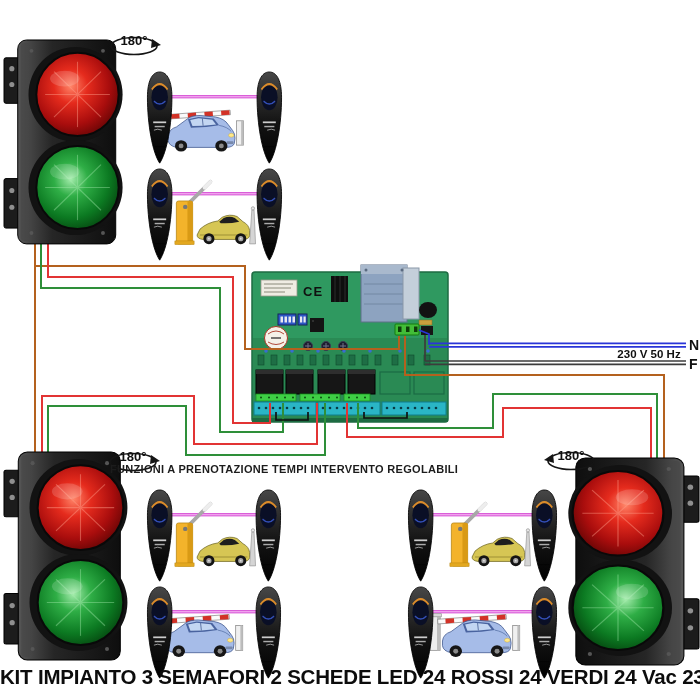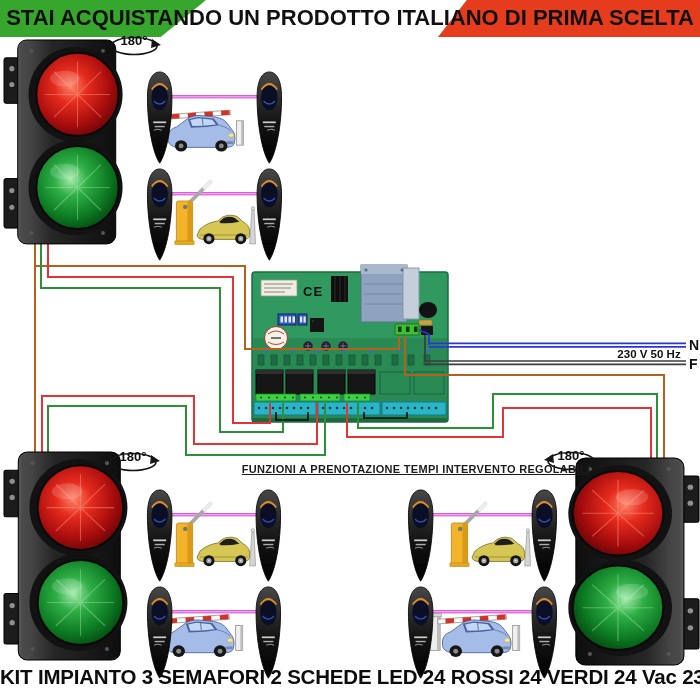--- a/index.html
+++ b/index.html
@@ -9,22 +9,22 @@
   .banner{position:absolute;left:0;top:0;width:700px;height:37px;}
   .flag{position:absolute;top:0;height:37px;}
   .flag-green{left:0;width:206px;background:var(--flag-green,#36a62c);
               clip-path:polygon(0 0,100% 0,78% 100%,0 100%);}
   .flag-red{right:0;width:262px;background:var(--flag-red,#e63c1e);
             clip-path:polygon(11% 0,100% 0,100% 100%,0 100%);}
   .banner-text{position:absolute;left:0;top:0;width:100%;text-align:center;
                font-weight:bold;font-size:22px;line-height:36px;color:#101010;
                white-space:nowrap;letter-spacing:0;}
   
-  .note{position:absolute;left:110px;top:463px;width:480px;text-align:right;
-        font-size:11px;font-weight:bold;color:#1c1c1c;letter-spacing:.3px;text-decoration:underline;}
+  .note{position:absolute;left:110px;top:463px;width:480px;text-align:left;
+        font-size:11px;font-weight:bold;color:#1c1c1c;letter-spacing:.3px;}
   .caption{position:absolute;left:0;top:665px;width:700px;text-align:center;
            font-weight:bold;font-size:20.5px;color:#0c0c0c;white-space:nowrap;
            letter-spacing:-.2px;}
   
   svg.scene{position:absolute;left:0;top:0;}
   .wire{fill:none;stroke-width:2;stroke-linecap:butt;stroke-linejoin:miter;}
   .wire-thin{fill:none;stroke-width:1.7;}
   .w-red{stroke:var(--wire-red,#e23434);}
   .w-green{stroke:var(--wire-green,#2e8f39);}
   .w-brown{stroke:var(--wire-brown,#b4611e);}
@@ -33,25 +33,20 @@
   .w-black{stroke:var(--wire-black,#111);}
   .beam-fill{fill:var(--beam,#da5ed8);}
   .beam-core{fill:#f2aaf0;}
   .svg-label{font-family:"Liberation Sans",sans-serif;font-weight:bold;fill:#101010;}
 </style>
 </head>
 <body>
 
 <div class="stage">
 
-  <div class="banner">
-    <div class="flag flag-green"></div>
-    <div class="flag flag-red"></div>
-    <div class="banner-text">STAI ACQUISTANDO UN PRODOTTO ITALIANO DI PRIMA SCELTA</div>
-  </div>
 
   <svg class="scene" width="700" height="696" viewBox="0 0 700 696">
     <defs>
       <radialGradient id="gRed" cx="42%" cy="40%" r="68%">
         <stop offset="0%" stop-color="#ff8468"></stop>
         <stop offset="30%" stop-color="#e52b1d"></stop>
         <stop offset="68%" stop-color="#a90d0d"></stop>
         <stop offset="100%" stop-color="#5c0404"></stop>
       </radialGradient>
       <radialGradient id="gGreen" cx="42%" cy="40%" r="68%">

